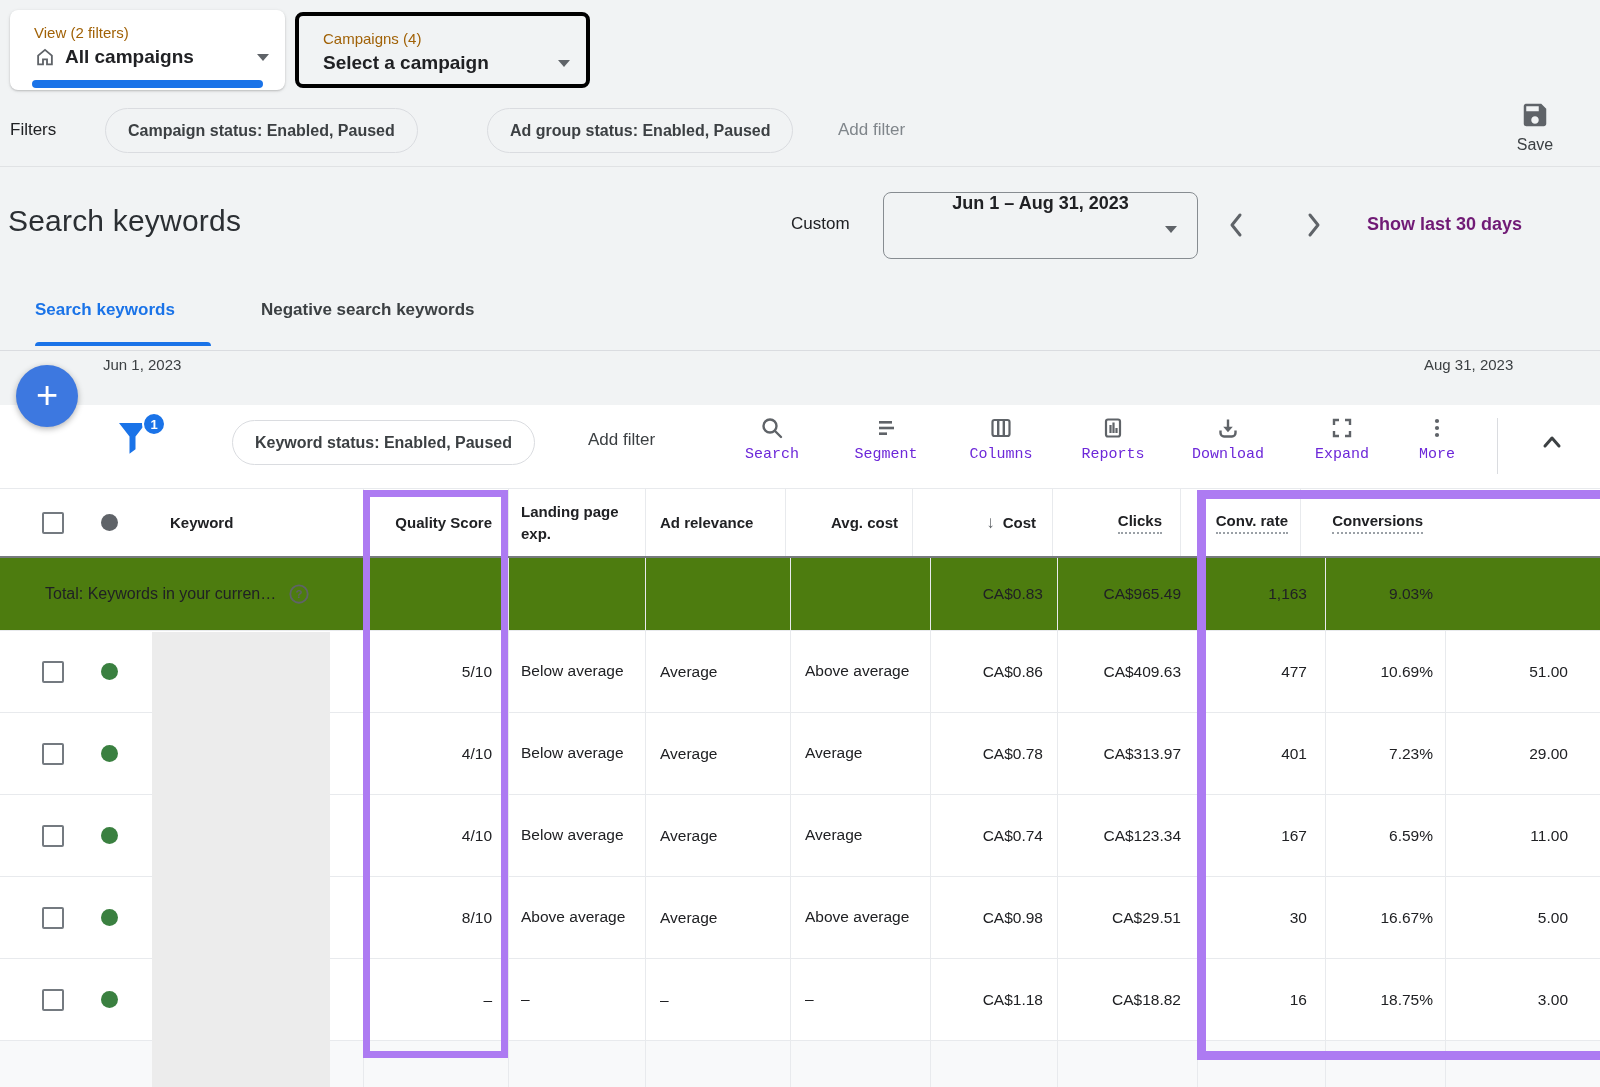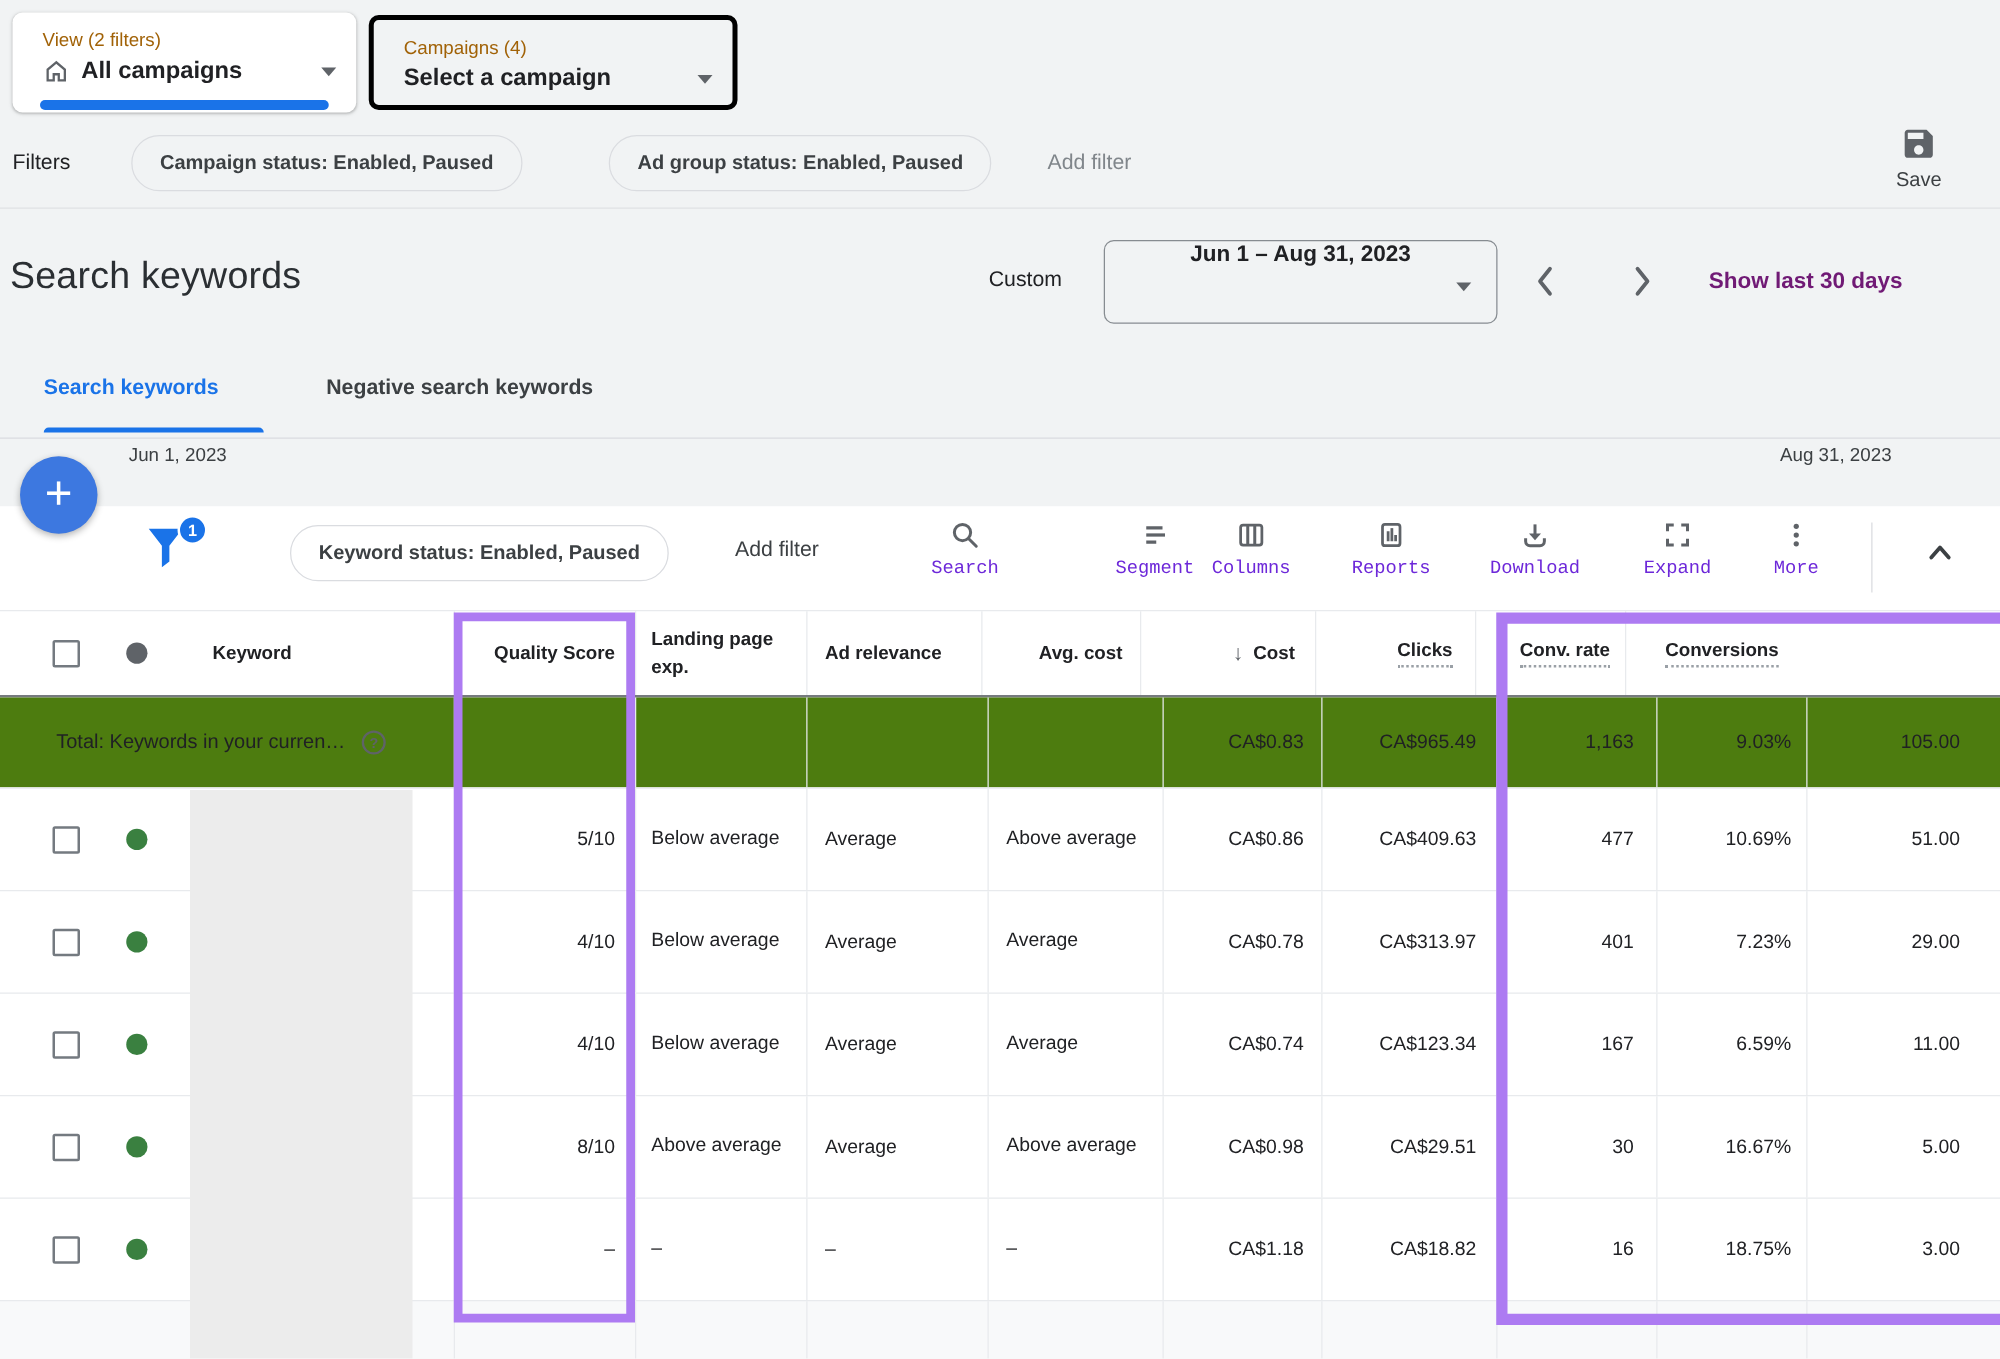--- a/index.html
+++ b/index.html
@@ -184,21 +184,21 @@
 
   <div class="action" style="left:727px">
     <div class="icon-center">
       <svg width="24" height="24" viewBox="0 0 24 24">
           <circle cx="10" cy="10" r="6.5" fill="none" stroke="#5f6368" stroke-width="2.4"></circle>
           <line x1="15" y1="15" x2="21" y2="21" stroke="#5f6368" stroke-width="2.4" stroke-linecap="round"></line>
         </svg>
     </div>
     <div class="lbl">Search</div>
   </div>
-  <div class="action" style="left:879px">
+  <div class="action" style="left:841px">
     <div class="icon-center">
       <svg width="24" height="24" viewBox="0 0 24 24">
           <rect x="5" y="5" width="13" height="2.6" fill="#5f6368"></rect>
           <rect x="5" y="10.7" width="15" height="2.6" fill="#5f6368"></rect>
           <rect x="5" y="16.4" width="8" height="2.6" fill="#5f6368"></rect>
         </svg>
     </div>
     <div class="lbl">Segment</div>
   </div>
   <div class="action" style="left:956px">
@@ -304,21 +304,20 @@
         </span>
       </div>
       <div class="c c-qs sep"></div>
       <div class="c c-lp sep"></div>
       <div class="c c-ctr sep"></div>
       <div class="c c-rel sep"></div>
       <div class="c c-avg sep">CA$0.83</div>
       <div class="c c-cost sep">CA$965.49</div>
       <div class="c c-clicks sep">1,163</div>
       <div class="c c-conv sep">9.03%</div>
-      <div class="c c-convs sep">105.00</div>
     </div>
 
     <div id="rows-host">
       <div class="trow drow">
         <div class="c c-check">
             <span class="cb"></span>
           </div>
         <div class="c c-dot">
             <span class="dot green"></span>
           </div>

